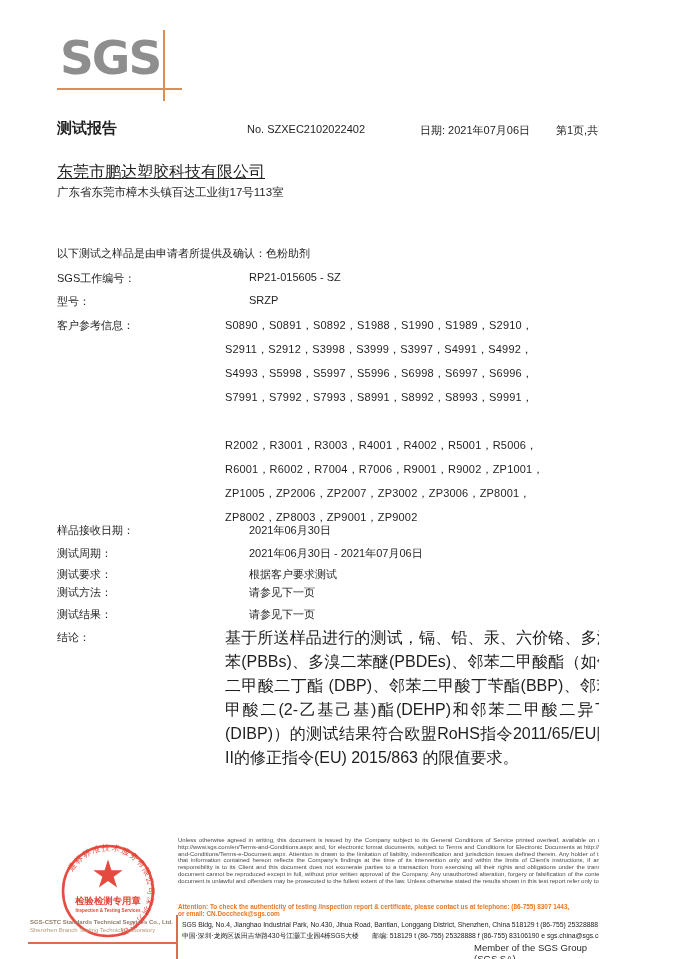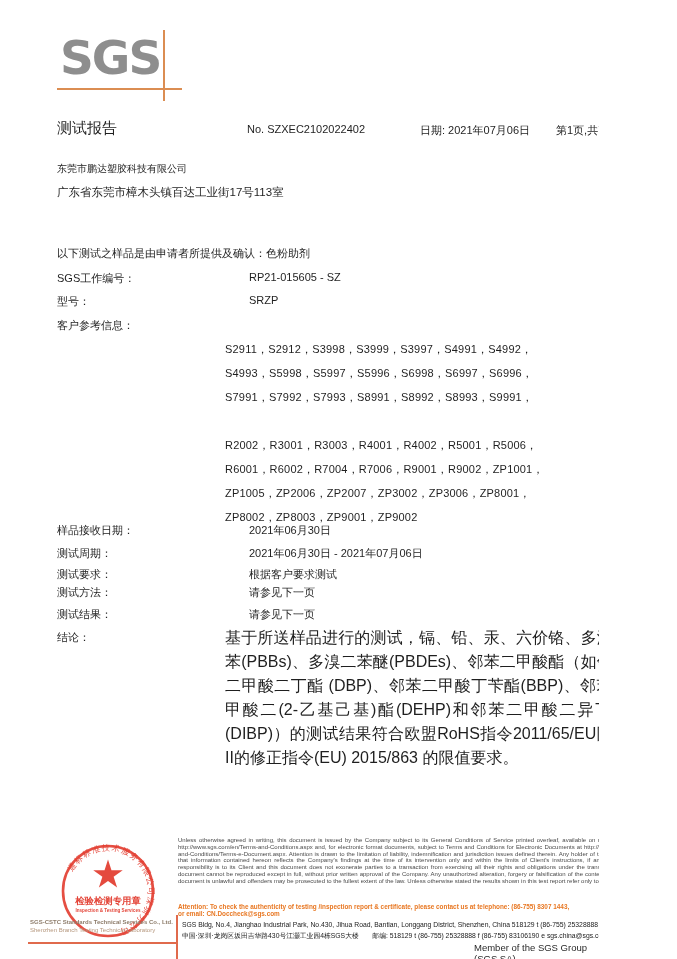--- a/index.html
+++ b/index.html
@@ -17,26 +17,26 @@
   .page{position:relative;width:599px;height:959px;background:#ffffff;overflow:hidden;}
 
   
   .logo-text{position:absolute;left:60px;top:30px;font-size:47px;font-weight:bold;
     color:var(--logo-gray);letter-spacing:-2px;font-family:"DejaVu Sans","Liberation Sans",sans-serif;}
   .logo-hline{position:absolute;left:57px;top:88px;width:125px;height:2px;background:var(--accent-orange);}
   .logo-vline{position:absolute;left:163px;top:30px;width:2px;height:71px;background:var(--accent-orange);}
 
   
   .title-row{position:absolute;left:0;top:121px;width:677px;height:20px;font-size:11px;}
-  .report-title{position:absolute;left:57px;top:-2px;font-size:15px;font-weight:normal;}
+  .report-title{position:absolute;left:57px;top:-2px;font-size:15px;font-weight:bold;}
   .report-no{position:absolute;left:247px;top:2px;}
   .report-date{position:absolute;left:420px;top:2px;}
   .report-page{position:absolute;left:536px;top:2px;margin-left:20px;}
 
-  .applicant-company{position:absolute;left:57px;top:162px;font-size:10px;}
+  .applicant-company{position:absolute;left:57px;top:162px;font-size:16px;text-decoration:underline;}
   .applicant-address{position:absolute;left:57px;top:185px;font-size:11.5px;}
 
   .statement{position:absolute;left:57px;top:246px;font-size:11px;}
 
   .frow{position:absolute;left:57px;width:575px;font-size:11px;}
   .frow .lbl{position:absolute;left:0;top:0;}
   .frow .val{position:absolute;left:168px;top:0;margin-left:24px;}
   .refline{position:absolute;left:225px;font-size:11px;letter-spacing:0.2px;}
 
   .conclusion-text{position:absolute;left:225px;top:626px;width:404px;font-size:16px;
@@ -84,20 +84,21 @@
     <span class="lbl">SGS工作编号：</span>
     <span class="val">RP21-015605 - SZ</span>
   </div>
   <div class="frow" style="top:294px">
     <span class="lbl">型号：</span>
     <span class="val">SRZP</span>
   </div>
   <div class="frow" style="top:318px">
     <span class="lbl">客户参考信息：</span>
   </div>
+  <div class="refline" style="top:318px">S0890，S0891，S0892，S1988，S1990，S1989，S2910，</div>
   <div class="refline" style="top:342px">S2911，S2912，S3998，S3999，S3997，S4991，S4992，</div>
   <div class="refline" style="top:366px">S4993，S5998，S5997，S5996，S6998，S6997，S6996，</div>
   <div class="refline" style="top:390px">S7991，S7992，S7993，S8991，S8992，S8993，S9991，</div>
   <div class="refline" style="top:438px">R2002，R3001，R3003，R4001，R4002，R5001，R5006，</div>
   <div class="refline" style="top:462px">R6001，R6002，R7004，R7006，R9001，R9002，ZP1001，</div>
   <div class="refline" style="top:486px">ZP1005，ZP2006，ZP2007，ZP3002，ZP3006，ZP8001，</div>
   <div class="refline" style="top:510px">ZP8002，ZP8003，ZP9001，ZP9002</div>
 
   <div class="frow" style="top:523px">
     <span class="lbl">样品接收日期：</span>

